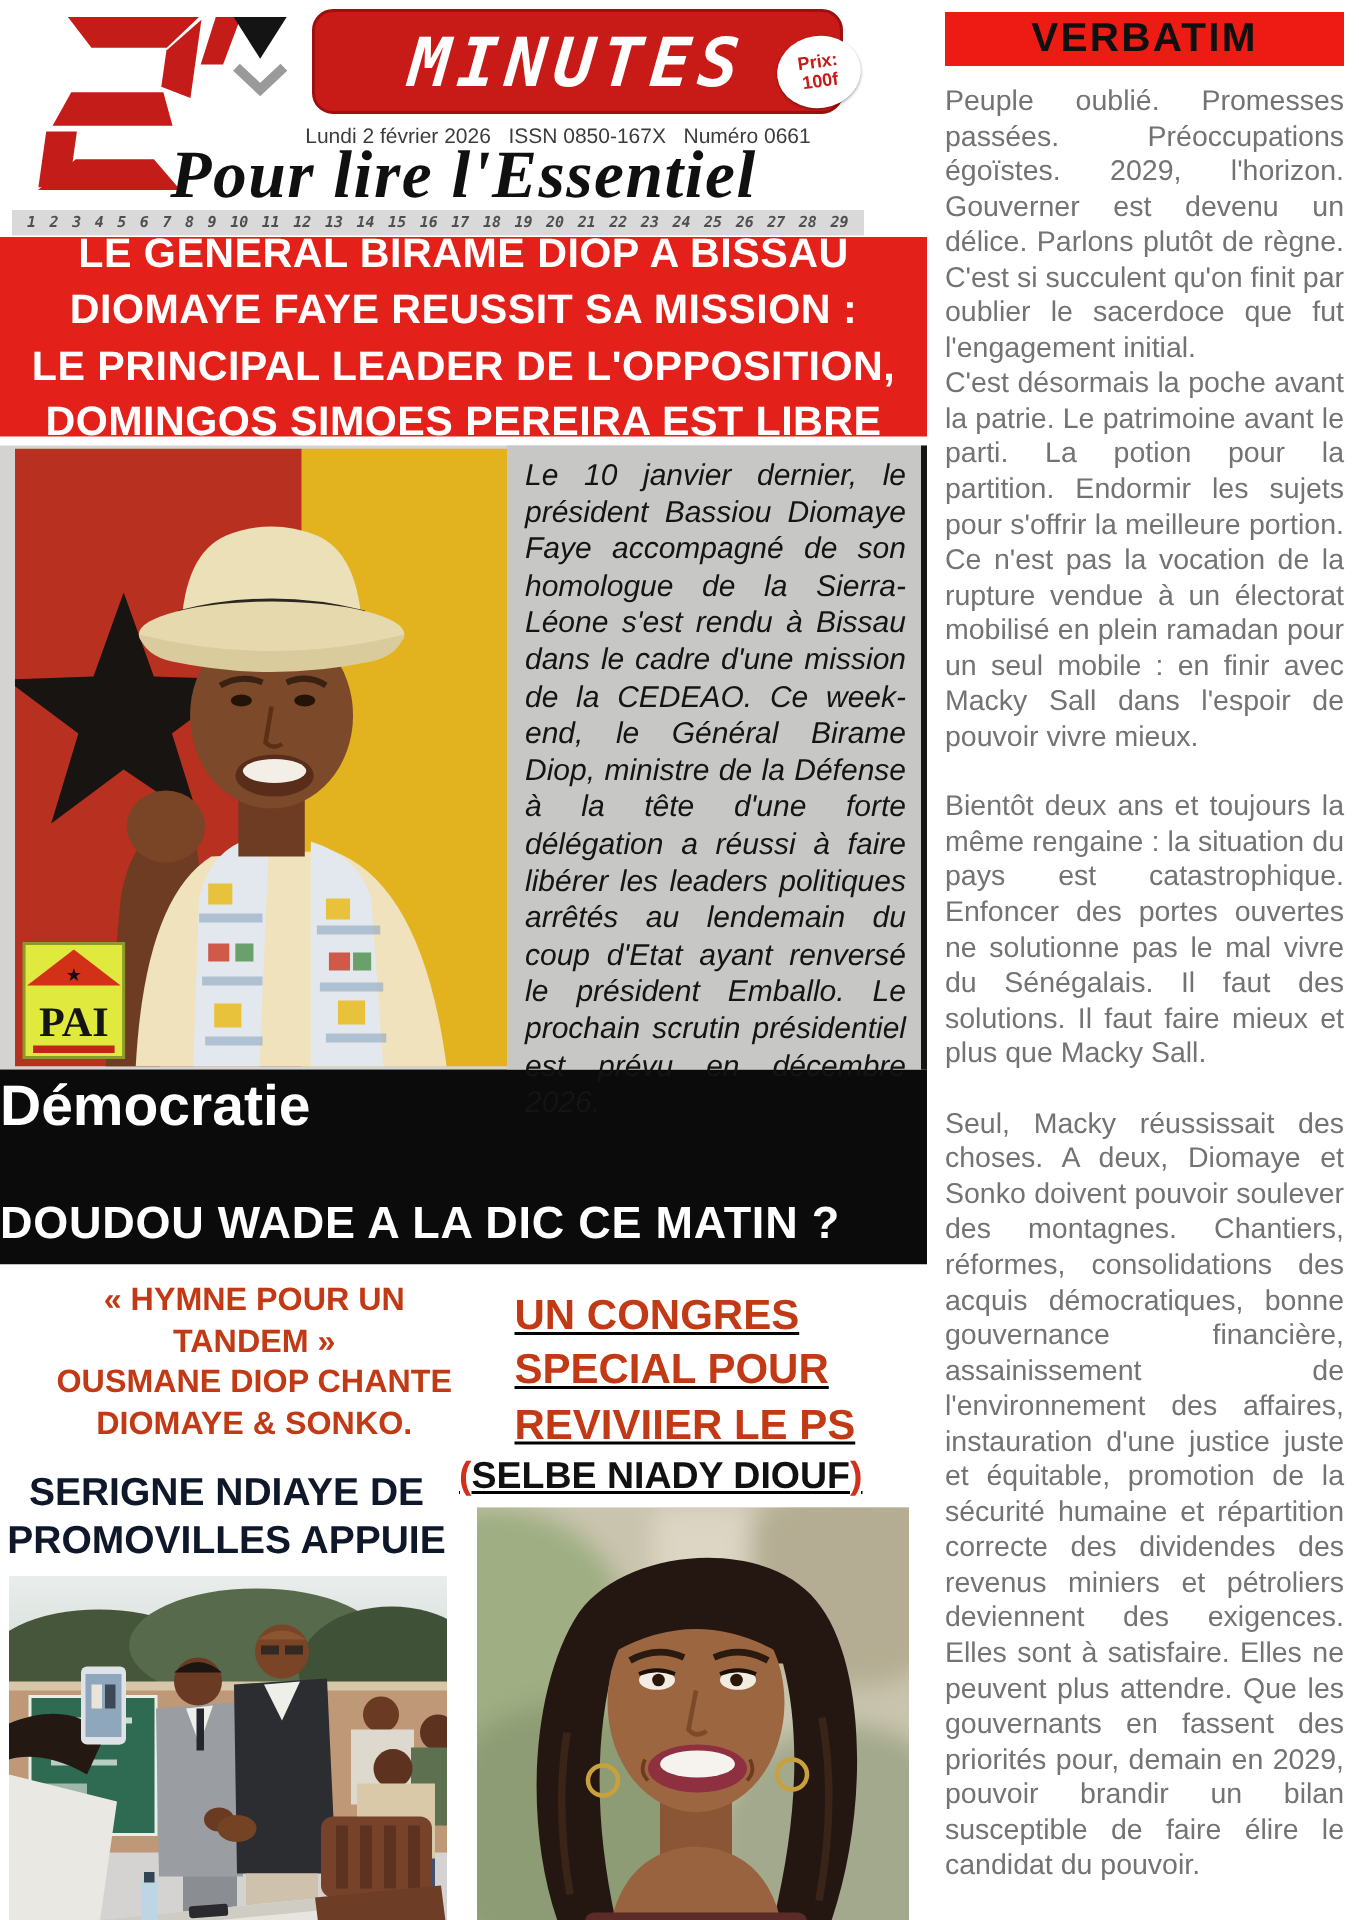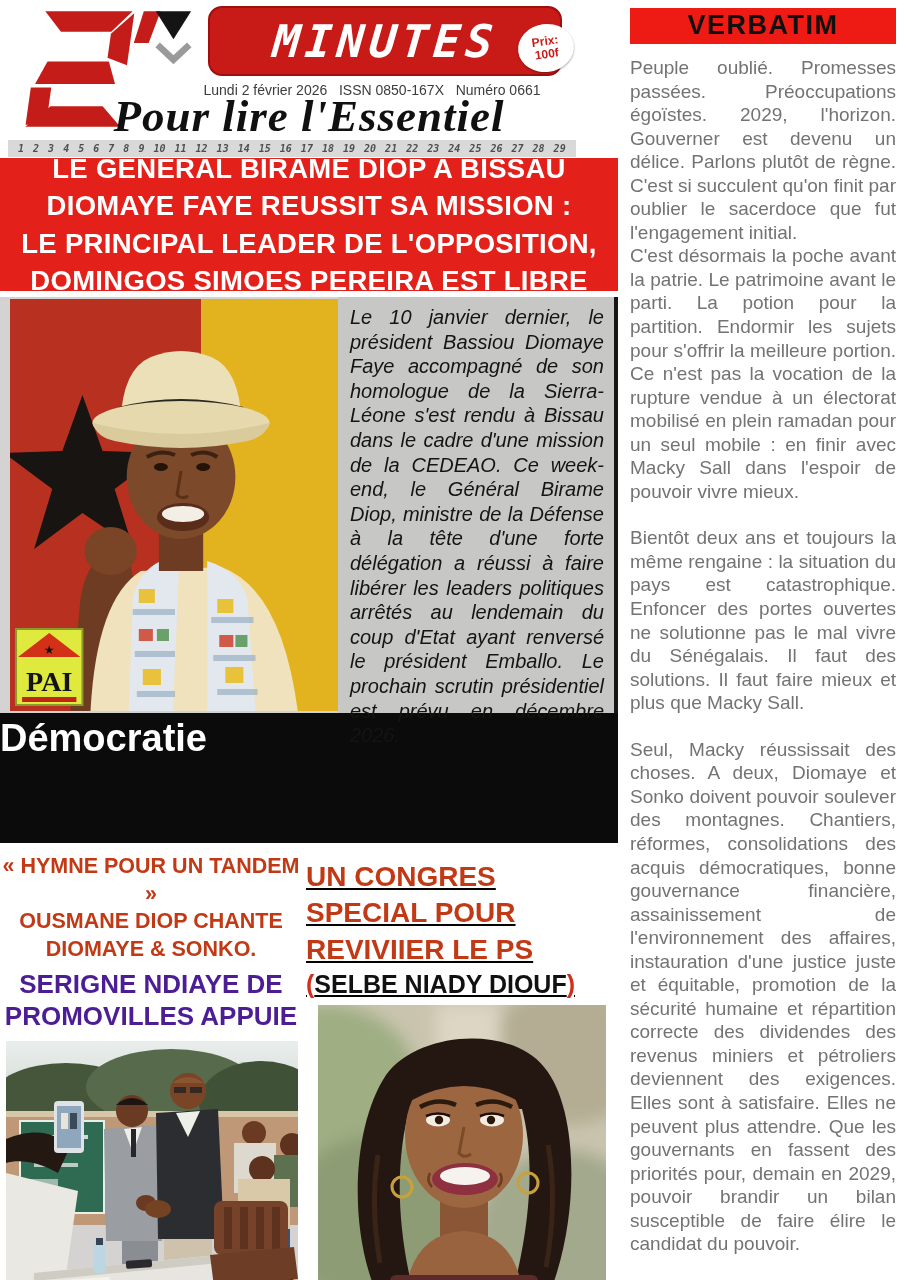--- a/index.html
+++ b/index.html
@@ -36,23 +36,23 @@
 
   
   .democratie { height:130px; background:#0b0b0b; color:#fff; display:flex; flex-direction:column; }
   .demo-title { font-size:38px; font-weight:bold; margin-top:4px; }
   .demo-head { font-size:30px; font-weight:bold; margin-top:auto; margin-bottom:10px; letter-spacing:.5px; }
 
   
   .bottom-row { display:flex; height:418px; background:#fff; }
   .col-left { width:302px; flex:0 0 302px; text-align:center; }
   .col-mid { flex:1; text-align:left; padding-left:4px;text-decoration:underline; }
-  .head-red { color:#c23a15; font-weight:bold; font-size:21.5px; line-height:1.28; margin-top:10px; white-space:pre-line; }
+  .head-red { color:#c23a15; font-weight:bold; font-size:21.5px; line-height:1.28; margin-top:10px; white-space:pre-line;margin-left:37px; }
   .head-red.big { font-size:28px; line-height:1.3; margin-top:16px; }
-  .head-black { color:#4c1d95; font-weight:bold; font-size:26px; line-height:1.22; margin-top:6px; white-space:pre-line; }
+  .head-black { color:#0f172a; font-weight:bold; font-size:26px; line-height:1.22; margin-top:16px; white-space:pre-line; }
   .head-sub { font-size:25px; font-weight:bold; color:#111; margin-top:2px; }
   .head-sub .paren { color:#d2301c; }
   .photo-fig { margin:0; background:#d5d3d1; }
   .photo-meeting { margin:8px 0 0 6px; width:292px; height:262px; }
   .photo-woman { margin:6px auto 0; width:288px; height:282px; }
 
   
   .right-col { flex:1; padding:8px 10px 0 12px; background:#fff; }
   .verbatim-title { background:#ee1b15; color:#101010; font-weight:bold; text-align:center; font-size:27px;
                     padding:2px 0 3px; letter-spacing:1.5px; }
@@ -198,20 +198,21 @@
             <text x="39" y="392" text-anchor="middle" font-size="28" font-weight="bold" fill="#141414" font-family="Liberation Serif, serif">PAI</text>
             <rect x="12" y="398" width="54" height="5" fill="#c02616"></rect>
           </g>
         </svg>
       </figure>
       <article class="lead-body">Le 10 janvier dernier, le président Bassiou Diomaye Faye accompagné de son homologue de la Sierra-Léone s'est rendu à Bissau dans le cadre d'une mission de la CEDEAO. Ce week-end, le Général Birame Diop, ministre de la Défense à la tête d'une forte délégation a réussi à faire libérer les leaders politiques arrêtés au lendemain du coup d'Etat ayant renversé le président Emballo. Le prochain scrutin présidentiel est prévu en décembre 2026.</article>
     </div>
 
     <section class="democratie">
       <div class="demo-title">Démocratie</div>
+      <div class="demo-head">DOUDOU WADE A LA DIC CE MATIN ?</div>
     </section>
 
     <div class="bottom-row">
 
       <div class="col-left">
         <div class="head-red">« HYMNE POUR UN TANDEM »
 OUSMANE DIOP CHANTE
 DIOMAYE &amp; SONKO.</div>
         <div class="head-black">SERIGNE NDIAYE DE
 PROMOVILLES APPUIE</div>

